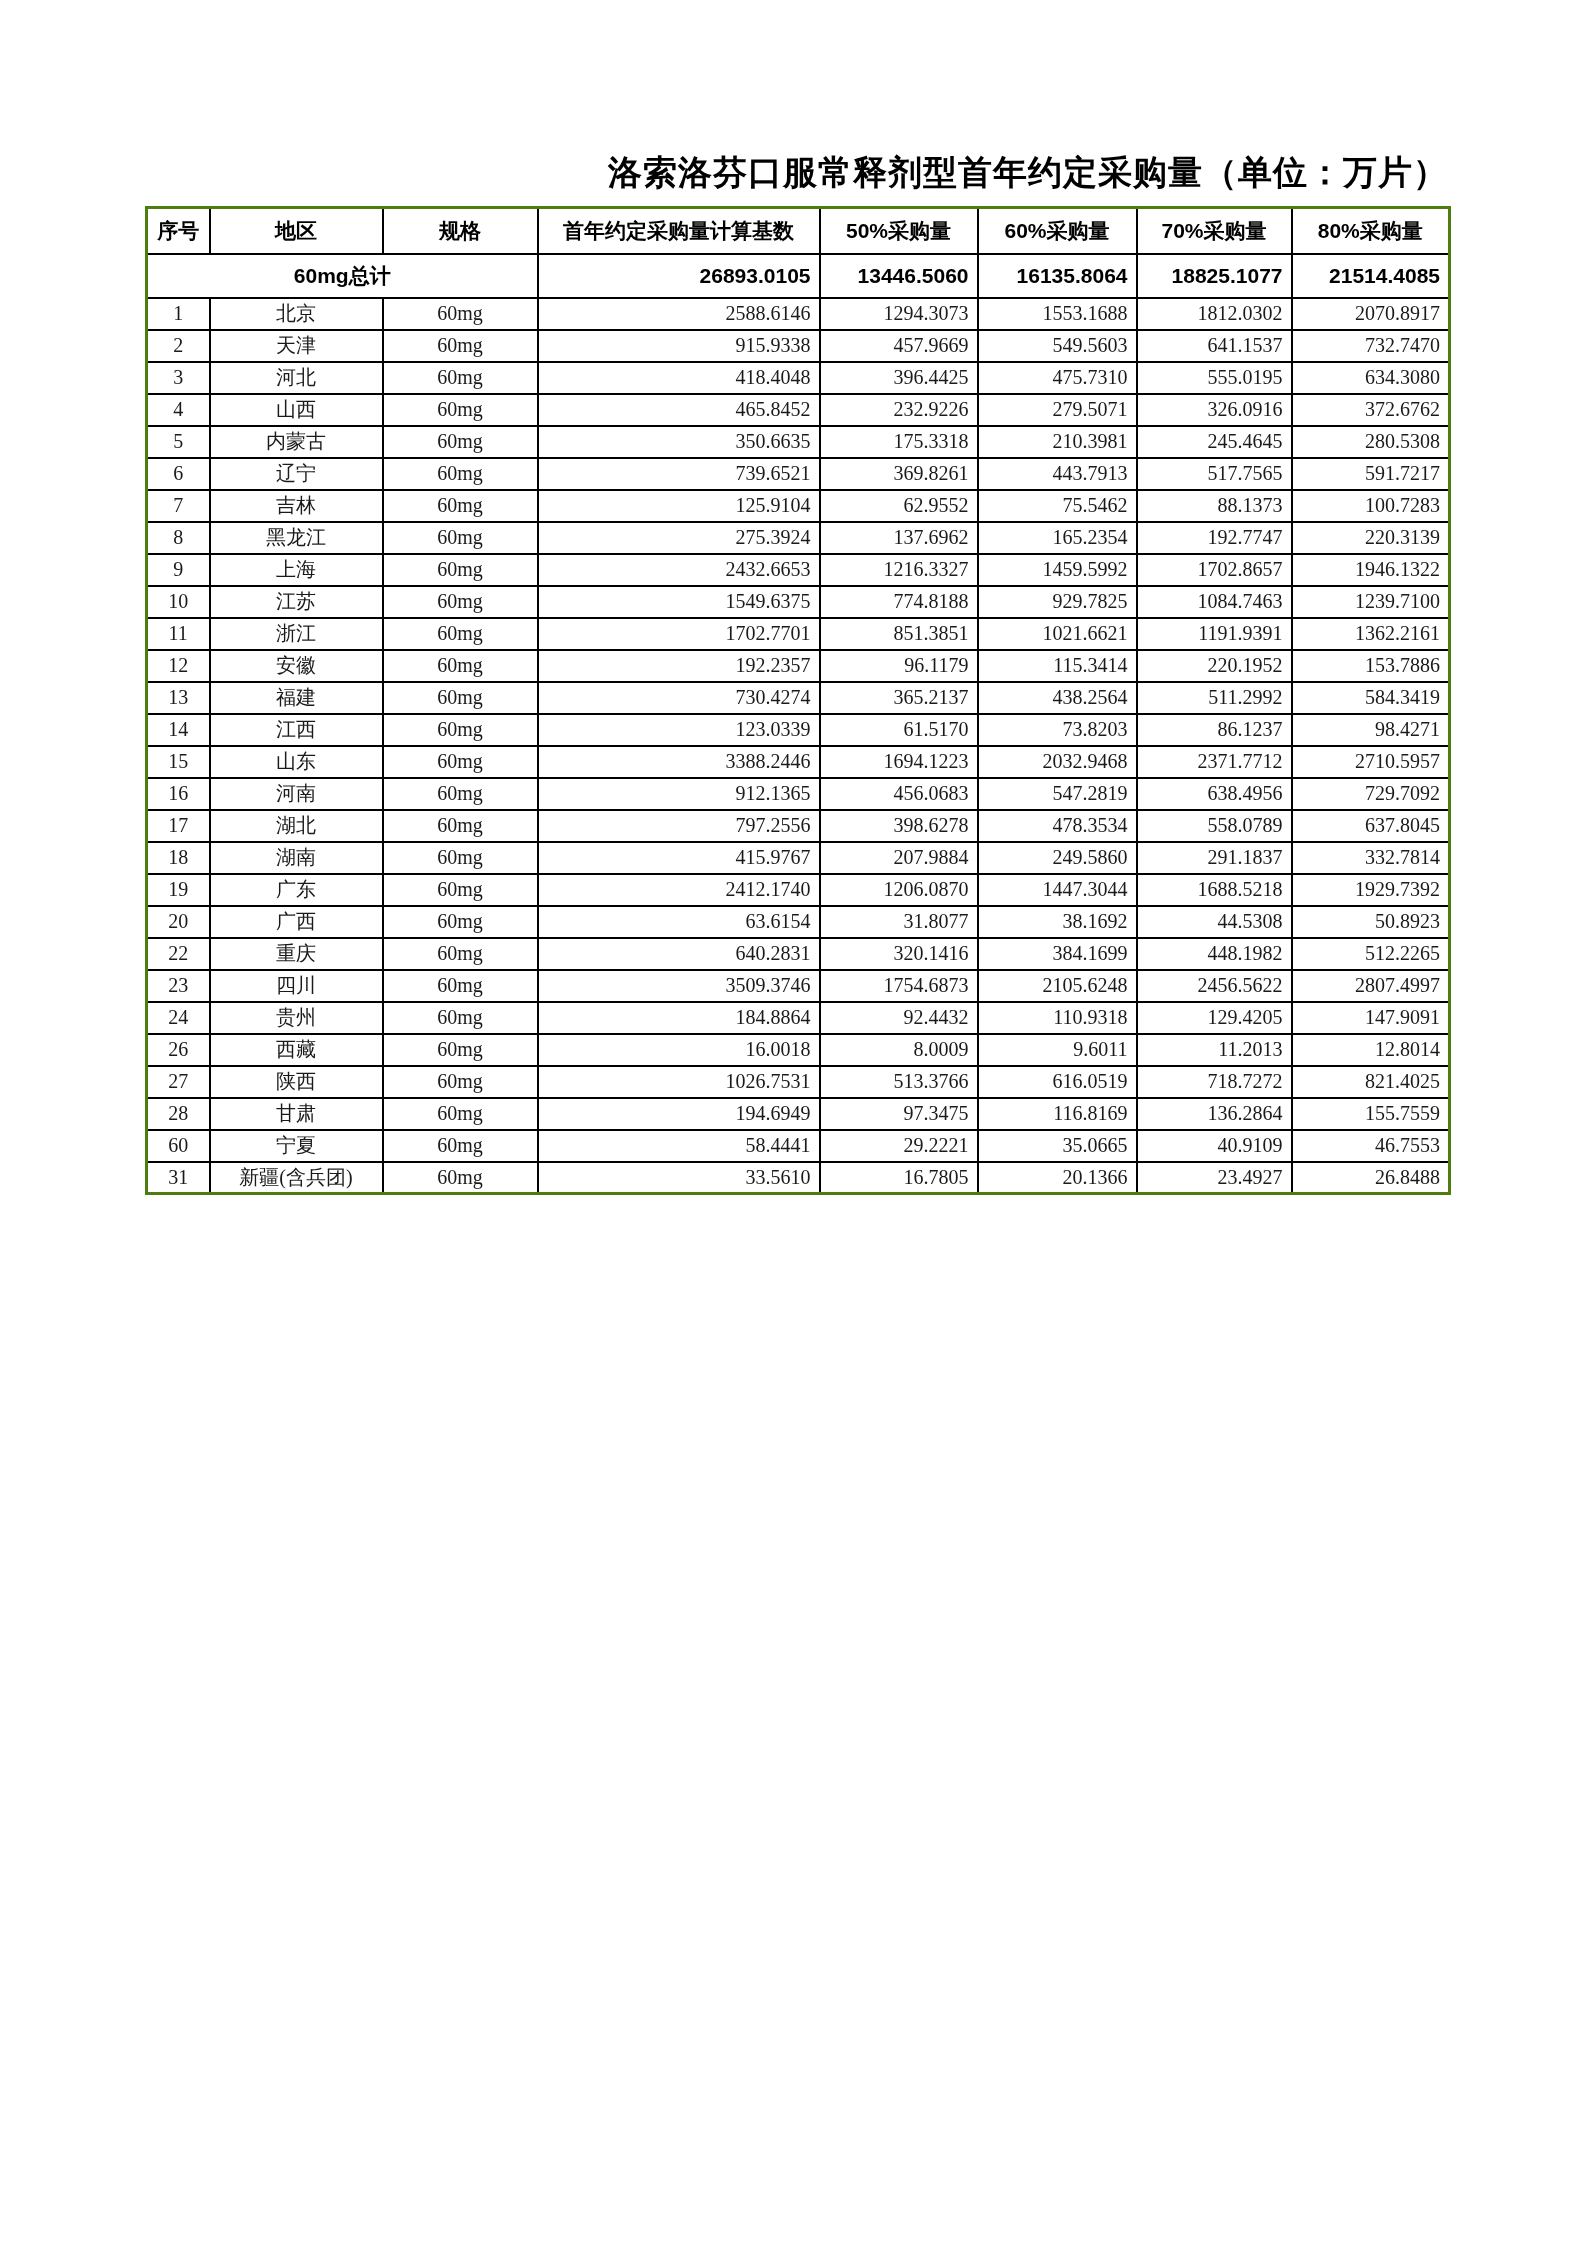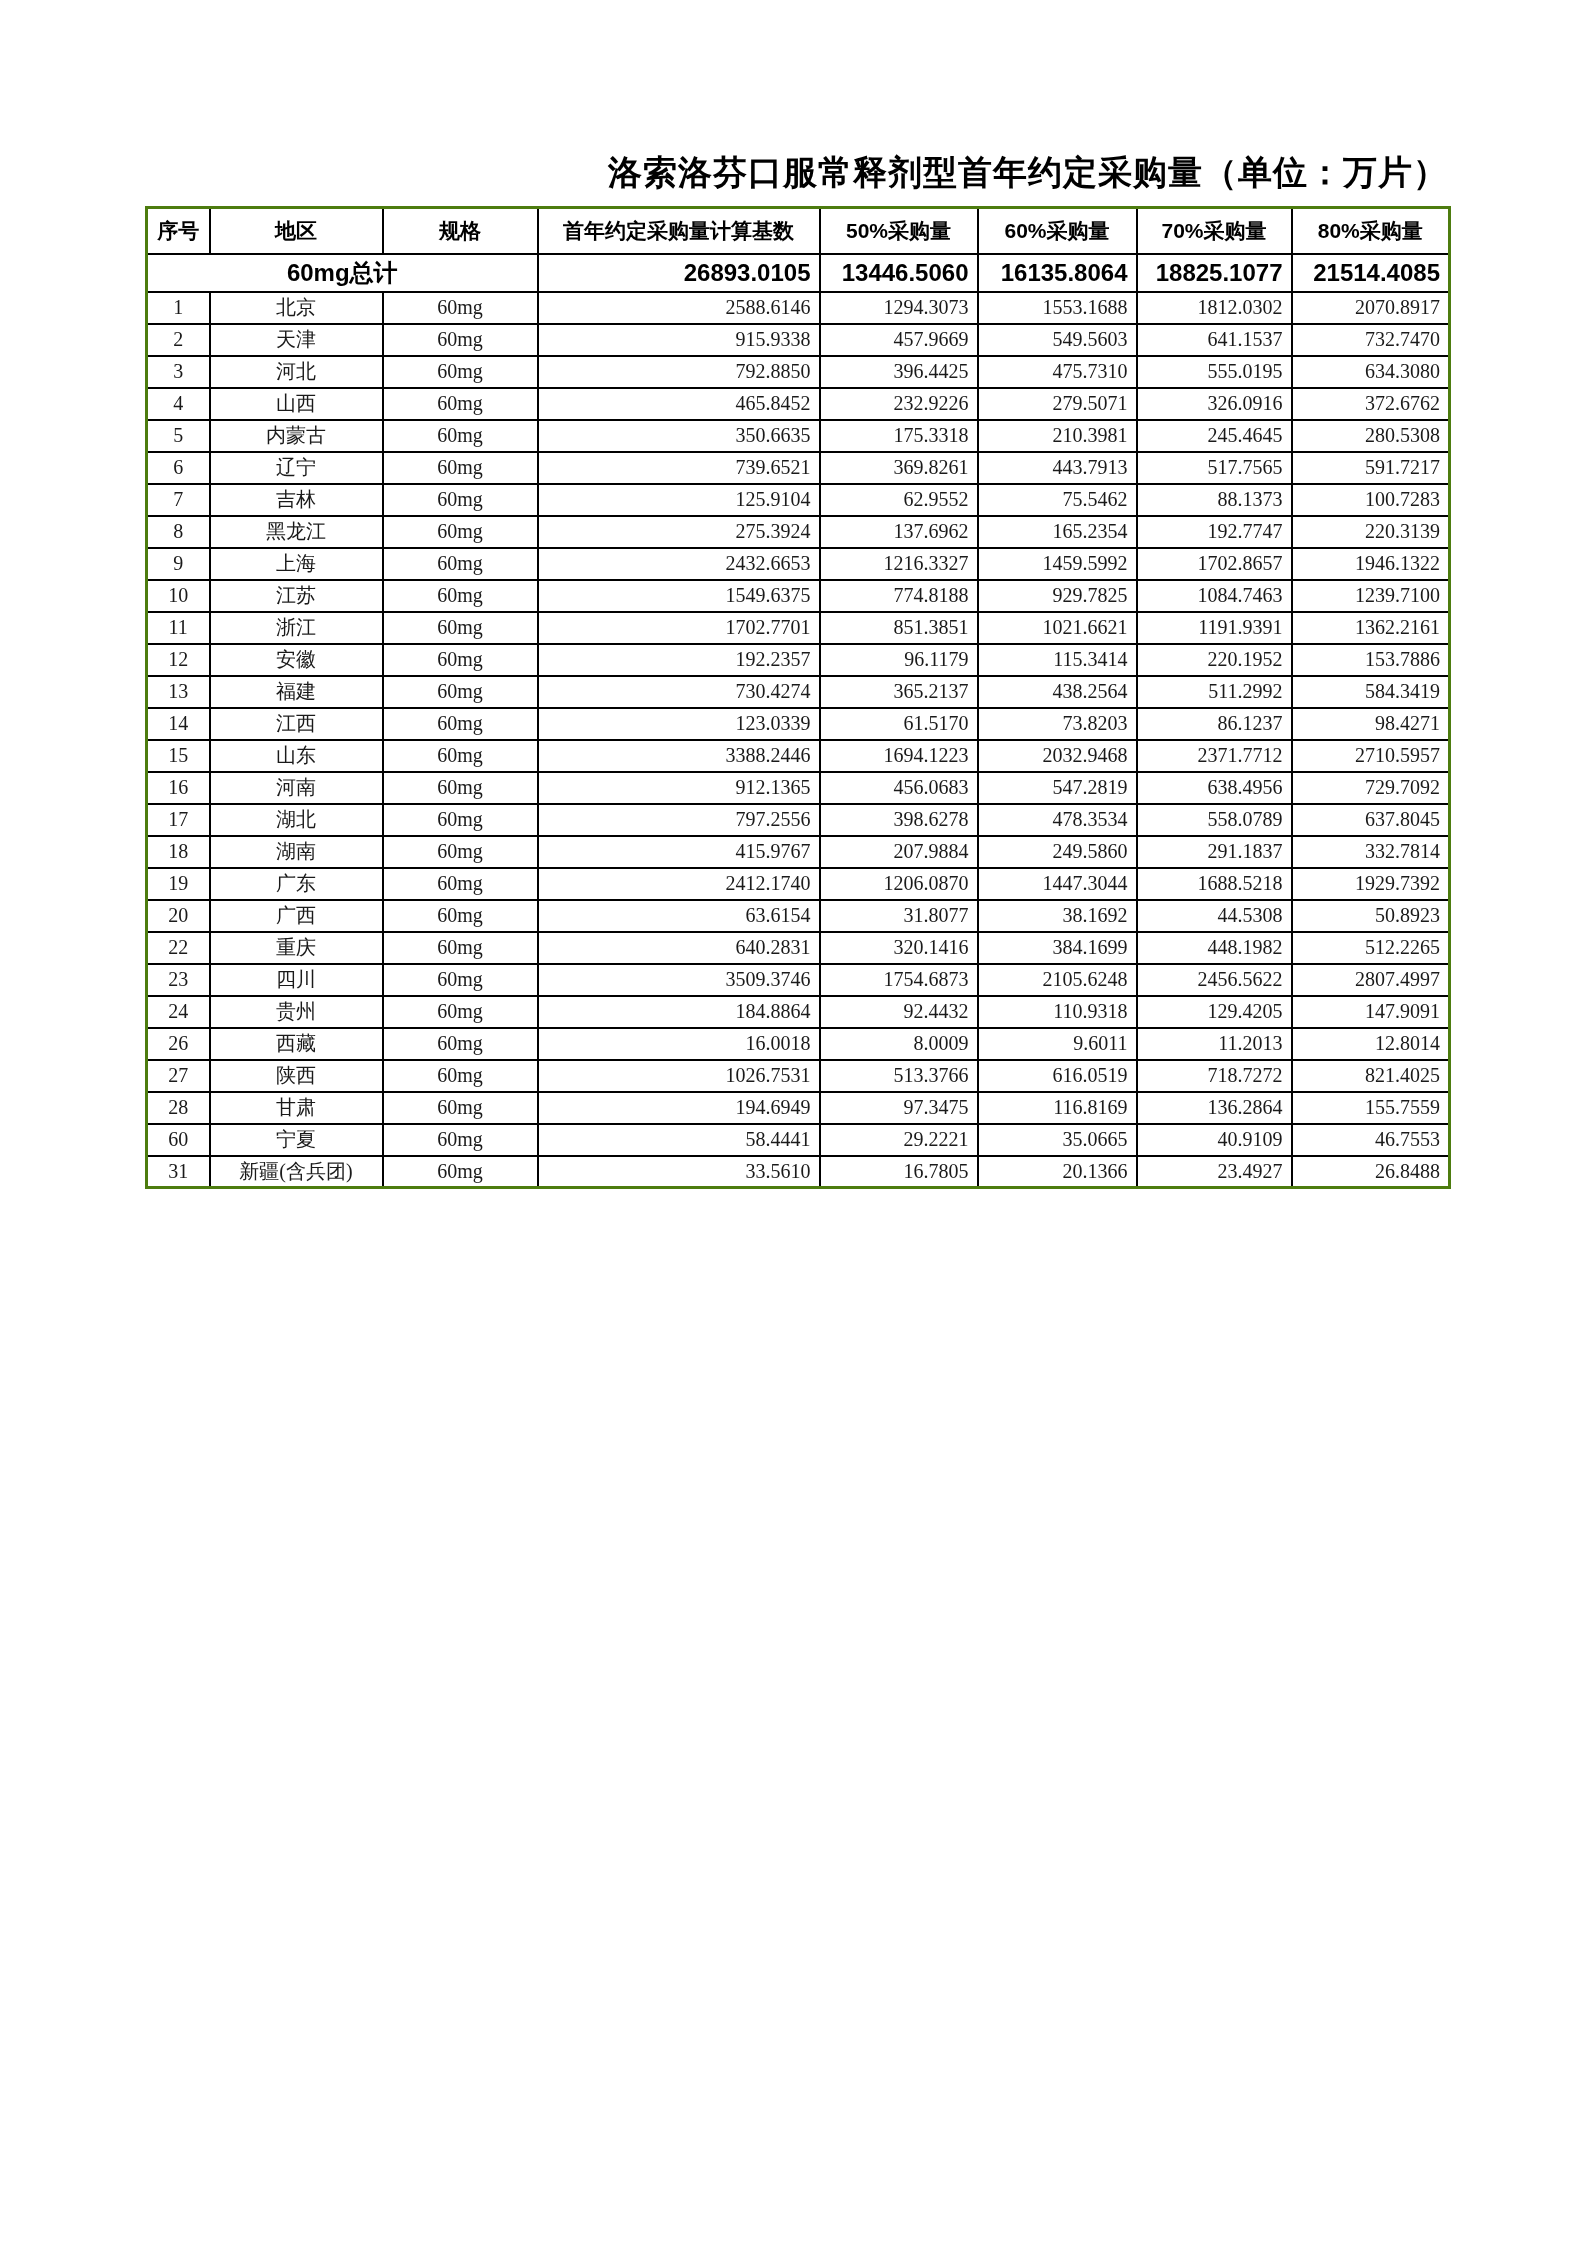--- a/index.html
+++ b/index.html
@@ -46,22 +46,22 @@
     font-family: "Liberation Sans", "DejaVu Sans", sans-serif;
     font-weight: bold;
     font-size: 21px;
     height: 46px;
     text-align: center;
     padding: 0 2px;
   }
   tr.total-row td {
     font-family: "Liberation Sans", "DejaVu Sans", sans-serif;
     font-weight: bold;
-    font-size: 24px;
-    height: 38px;
+    font-size: 21px;
+    height: 44px;
   }
   tr.total-row td.total-label { text-align: center; }
   tbody td {
     font-size: 20px;
     height: 32px;
     color: #1a1a1a;
   }
   td.ctr { text-align: center; }
   td.num { text-align: right; padding-right: 8px; }
 </style>
@@ -119,21 +119,21 @@
         <td class="num">915.9338</td>
         <td class="num">457.9669</td>
         <td class="num">549.5603</td>
         <td class="num">641.1537</td>
         <td class="num">732.7470</td>
       </tr>
       <tr>
         <td class="ctr">3</td>
         <td class="ctr">河北</td>
         <td class="ctr">60mg</td>
-        <td class="num">792.8850</td>
+        <td class="num">418.4048</td>
         <td class="num">396.4425</td>
         <td class="num">475.7310</td>
         <td class="num">555.0195</td>
         <td class="num">634.3080</td>
       </tr>
       <tr>
         <td class="ctr">4</td>
         <td class="ctr">山西</td>
         <td class="ctr">60mg</td>
         <td class="num">465.8452</td>

